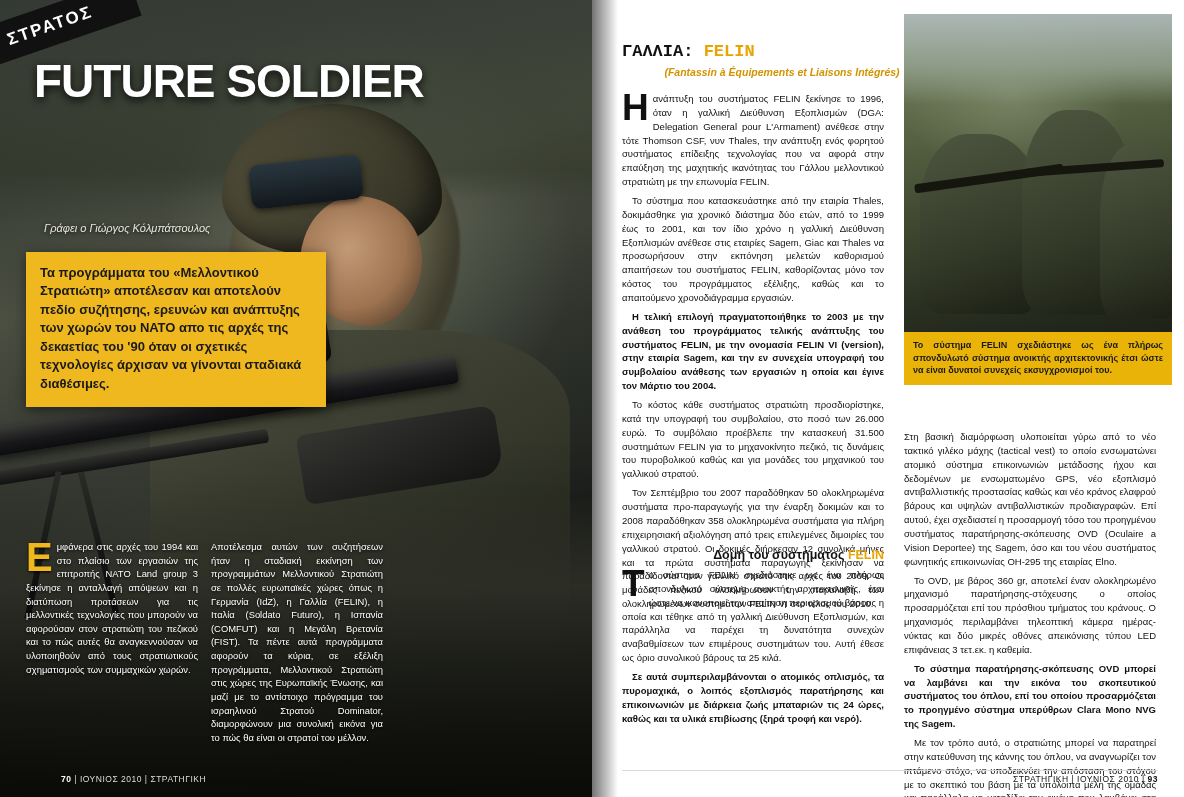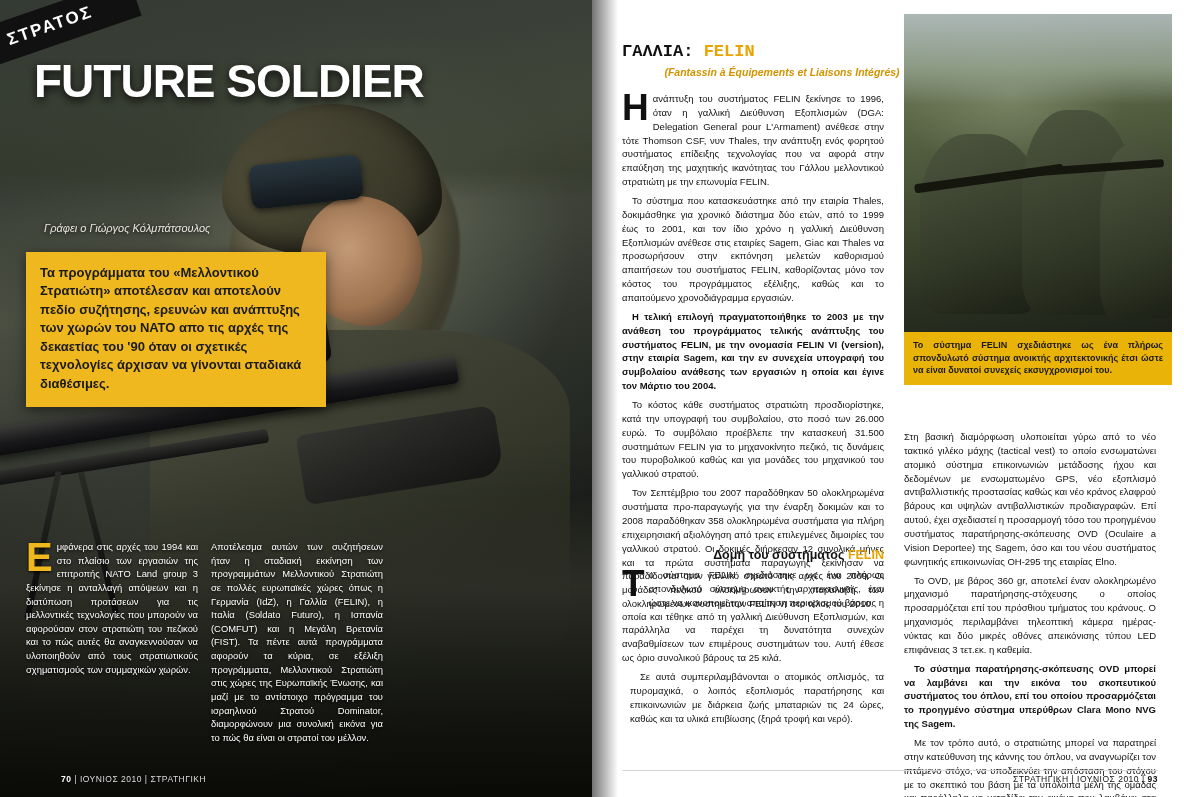--- a/index.html
+++ b/index.html
@@ -300,21 +300,21 @@
     font-weight: bold;
     color: #111;
   }
   .section-head .hl { color: #e8a400; }
   .rcol-1b {
     position: absolute;
     left: 30px; top: 568px; width: 262px;
     font-size: 9.5px; line-height: 1.46; color: #111; text-align: justify;
   }
   .rcol-1b p { margin: 0 0 5px 0; text-indent: 10px; }
-  .rcol-1b p.bold { font-weight: normal; margin-left: 8px; }
+  .rcol-1b p.bold { font-weight: bold; }
 
   
   .photo-r-top {
     position: absolute;
     left: 312px; top: 14px;
     width: 268px; height: 318px;
     overflow: hidden;
     background:
       radial-gradient(ellipse 60% 40% at 40% 25%, rgba(150,160,130,.5), rgba(0,0,0,0) 70%),
       linear-gradient(170deg, #7d8a6a 0%, #5a6646 30%, #424b32 55%, #2b3122 80%, #1d2118 100%);

